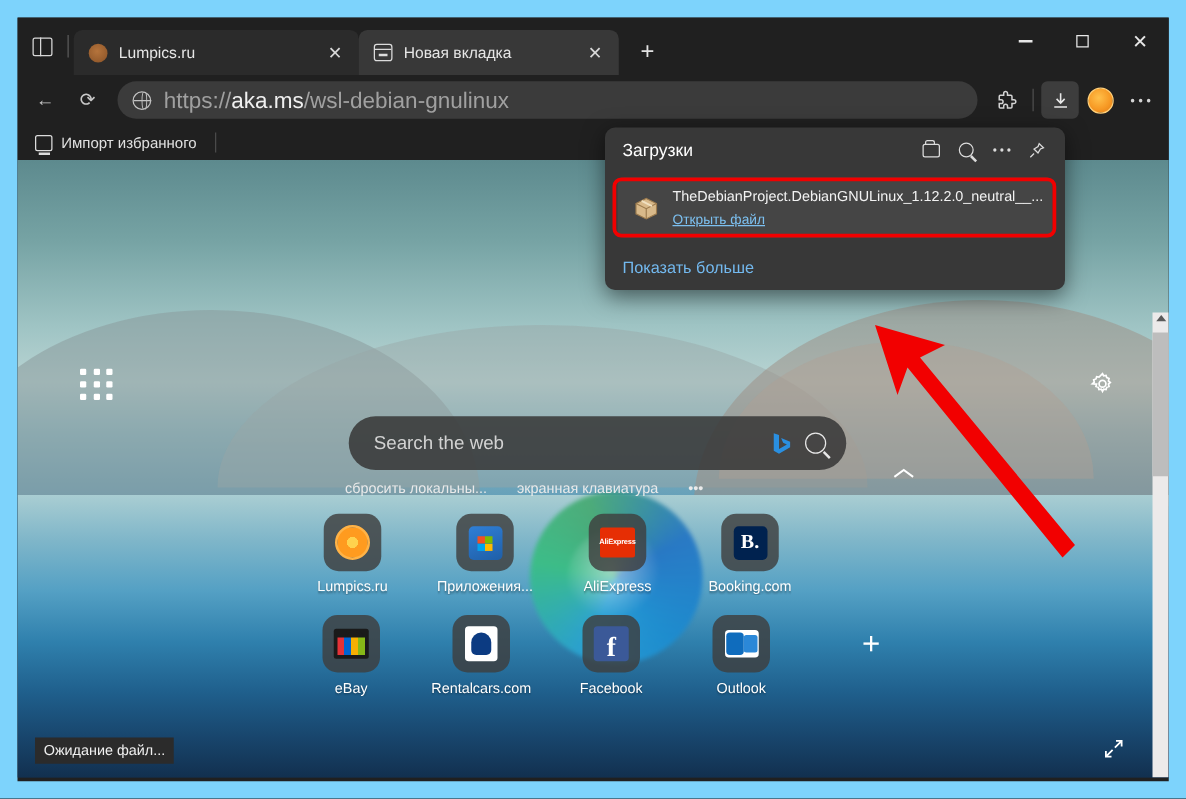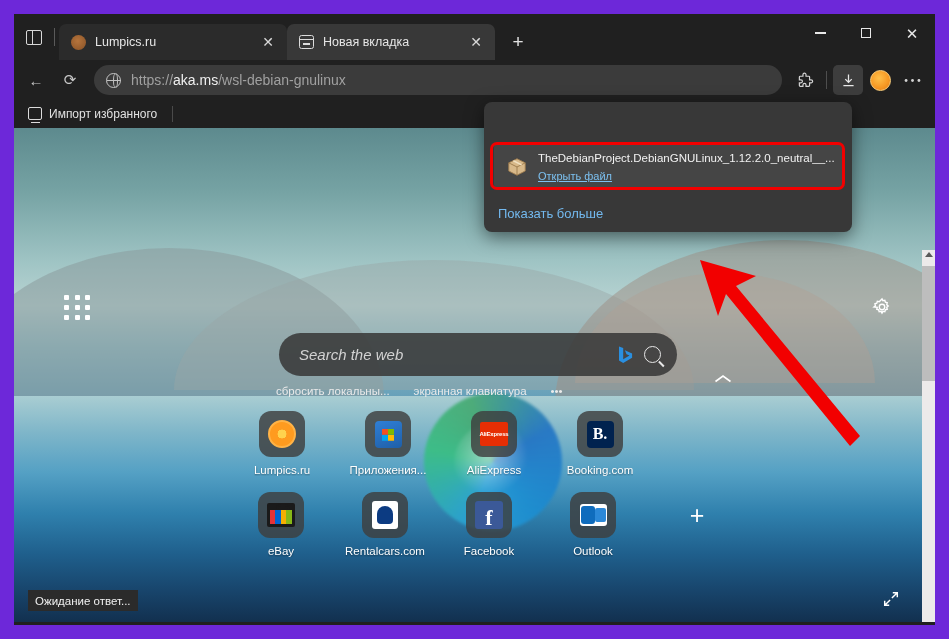--- a/index.html
+++ b/index.html
@@ -2,21 +2,21 @@
 <html><head>
 <meta charset="utf-8">
 <style>
   * { box-sizing: border-box; margin: 0; padding: 0; }
   html, body {
     width: 949px; height: 639px;
     background: #000;
     font-family: "Liberation Sans", sans-serif;
     overflow: hidden;
   }
-  .screen { position: relative; width: 949px; height: 639px; background:#6d28d9; }
+  .screen { position: relative; width: 949px; height: 639px; background:#7dd3fc; }
 
   
   .window {
     position: absolute; left: 14px; top: 14px;
     width: 921px; height: 611px;
     background: #202020;
     overflow: hidden;
   }
 
   
@@ -87,21 +87,21 @@
   .navbtn {
     width: 32px; height: 32px; border-radius: 5px;
     display:flex; align-items:center; justify-content:center; color:#c8c8c8; font-size:15px;
     flex: 0 0 auto;
   }
   .omnibox {
     flex: 1 1 auto; height: 30px; background: #3b3b3b; border-radius: 15px;
     display:flex; align-items:center; padding: 0 10px 0 12px; gap: 10px; margin: 0 6px;
     overflow:hidden;
   }
-  .omni-url { font-size: 14px; color:#b9b9b9; white-space:nowrap; overflow:hidden; }
+  .omni-url { font-size: 18px; color:#b9b9b9; white-space:nowrap; overflow:hidden; }
   .omni-url b { color:#f0f0f0; font-weight:400; }
   .omni-url .dim { color:#a0a0a0; }
   .globe {
     width:15px;height:15px;border:1.3px solid #c2c2c2;border-radius:50%;position:relative;flex:0 0 auto;
   }
   .globe:before{content:"";position:absolute;left:-0.5px;right:-0.5px;top:6px;height:1.2px;background:#c2c2c2;}
   .globe:after{content:"";position:absolute;left:5.7px;top:-1px;bottom:-1px;width:3.3px;border-left:1.2px solid #c2c2c2;border-right:1.2px solid #c2c2c2;border-radius:50%;}
   .tb-icon { width:30px;height:30px;border-radius:5px;display:flex;align-items:center;justify-content:center;color:#d4d4d4;flex:0 0 auto;}
   .tb-icon.active { background:#3d3d3d; }
   .avatar-orange{
@@ -109,21 +109,21 @@
     background: radial-gradient(circle at 42% 38%, #ffc04a 0%, #f79a25 55%, #e07a15 100%);
     border:1.4px solid #ffd07a;
   }
   .vdiv { width:1px;height:18px;background:#4e4e4e;margin:0 4px; flex:0 0 auto;}
 
   
   .bookmarks {
     height: 28px; background:#202020; display:flex; align-items:center; gap:6px; padding-left:8px;
     font-size: 12px; color:#e0e0e0;
   }
-  .bm { display:flex; align-items:flex-start; gap:7px; padding: 3px 6px; border-radius:4px; white-space:nowrap;}
+  .bm { display:flex; align-items:center; gap:7px; padding: 3px 6px; border-radius:4px; white-space:nowrap;}
   .bm-sep { width:1px;height:16px;background:#4a4a4a;margin:0 3px;}
   .ico-import { width:14px;height:13px;border:1.4px solid #dcdcdc;border-radius:2px;position:relative;}
   .ico-import:after{content:"";position:absolute;left:2px;bottom:-4px;width:9px;height:1.3px;background:#dcdcdc;}
   .ico-ccleaner{
     width:14px;height:14px;border-radius:50%;
     background: conic-gradient(from 200deg, #d92b2b 0deg 120deg, #e8632a 120deg 200deg, #2f7fc4 200deg 300deg, #d92b2b 300deg 360deg);
   }
 
   
   .page {
@@ -158,21 +158,21 @@
   .app-grid { position:absolute; left:50px; top:167px; width:28px; height:26px;
     display:grid; grid-template-columns:repeat(3,1fr); grid-template-rows:repeat(3,1fr); gap:4px; }
   .app-grid i { width:5px;height:5px;border-radius:1px;background:#fff;display:block; }
 
   .page-gear { position:absolute; right:42px; top:168px; color:#fff; }
 
   
   .searchbox {
     position:absolute; left:265px; top:205px; width:398px; height:43px;
     background: rgba(55,55,55,.86); border-radius: 22px;
-    display:flex; align-items:center; padding: 0 16px 0 20px; gap: 10px; font-style: italic;
+    display:flex; align-items:center; padding: 0 16px 0 20px; gap: 10px;
   }
   .search-ph { flex:1 1 auto; color:#d2d2d2; font-size:15px; }
   .bing-glyph { width:17px;height:19px;flex:0 0 auto;}
   .mag { width:17px;height:17px;border:1.7px solid #e8e8e8;border-radius:50%;position:relative;flex:0 0 auto;}
   .mag:after{content:"";position:absolute;right:-5px;bottom:-3px;width:7px;height:1.7px;background:#e8e8e8;transform:rotate(45deg);}
 
   .suggests {
     position:absolute; left:262px; top:257px; width:420px;
     display:flex; align-items:center; gap:24px; font-size:11.5px; color:#eaeaea;
   }
@@ -464,20 +464,42 @@
         </svg>
       </div>
 
       <div class="scrollbar">
         <div class="scroll-arrow"></div>
         <div class="scroll-thumb"></div>
       </div>
     </div>
 
     <div class="flyout">
+      <div class="fly-head">
+        <span class="fly-title">Загрузки</span>
+        <span class="fly-ico">
+          <span class="ico-folder"></span>
+        </span>
+        <span class="fly-ico">
+          <span class="mag-s"></span>
+        </span>
+        <span class="fly-ico">
+          <svg width="15" height="4" viewBox="0 0 16 4" fill="#dcdcdc">
+            <circle cx="2" cy="2" r="1.4"></circle>
+              <circle cx="8" cy="2" r="1.4"></circle>
+              <circle cx="14" cy="2" r="1.4"></circle>
+          </svg>
+        </span>
+        <span class="fly-ico">
+          <svg width="15" height="15" viewBox="0 0 20 20" fill="none" stroke="#dcdcdc" stroke-width="1.4">
+            <path d="M12.5 2.5 17 7l-3.2 1.2-2.6 4.3-4.2-4.2 4.3-2.6z"></path>
+              <path d="M7 13 3 17"></path>
+          </svg>
+        </span>
+      </div>
 
       <div class="dl-item">
         <span class="dl-filebox">
           <svg width="22" height="21" viewBox="0 0 24 23">
             <path d="M3 7.5 12 3l9 4.5v9L12 21 3 16.5z" fill="#d8b98a" stroke="#9c7b4e" stroke-width="1"></path>
             <path d="M3 7.5 12 12l9-4.5M12 12v9" stroke="#9c7b4e" stroke-width="1" fill="none"></path>
             <path d="M8 5.2 17 9.7" stroke="#f0e0c0" stroke-width="1.6" fill="none"></path>
           </svg>
         </span>
         <span class="dl-text">
@@ -488,17 +510,17 @@
 
       <div class="fly-more">Показать больше</div>
     </div>
 
     <div class="anno-rect"></div>
     <svg class="anno-arrow" width="260" height="290" viewBox="0 0 260 290">
       <path d="M236 282 L112 130 L104 152 L86 96 L142 112 L122 122 L246 272 Z" fill="#f20000"></path>
     </svg>
 
     <div class="status">
-      <span>Ожидание ответ...</span>
+      <span>Ожидание файл...</span>
     </div>
 
   </div>
 </div>
 
 </body></html>

